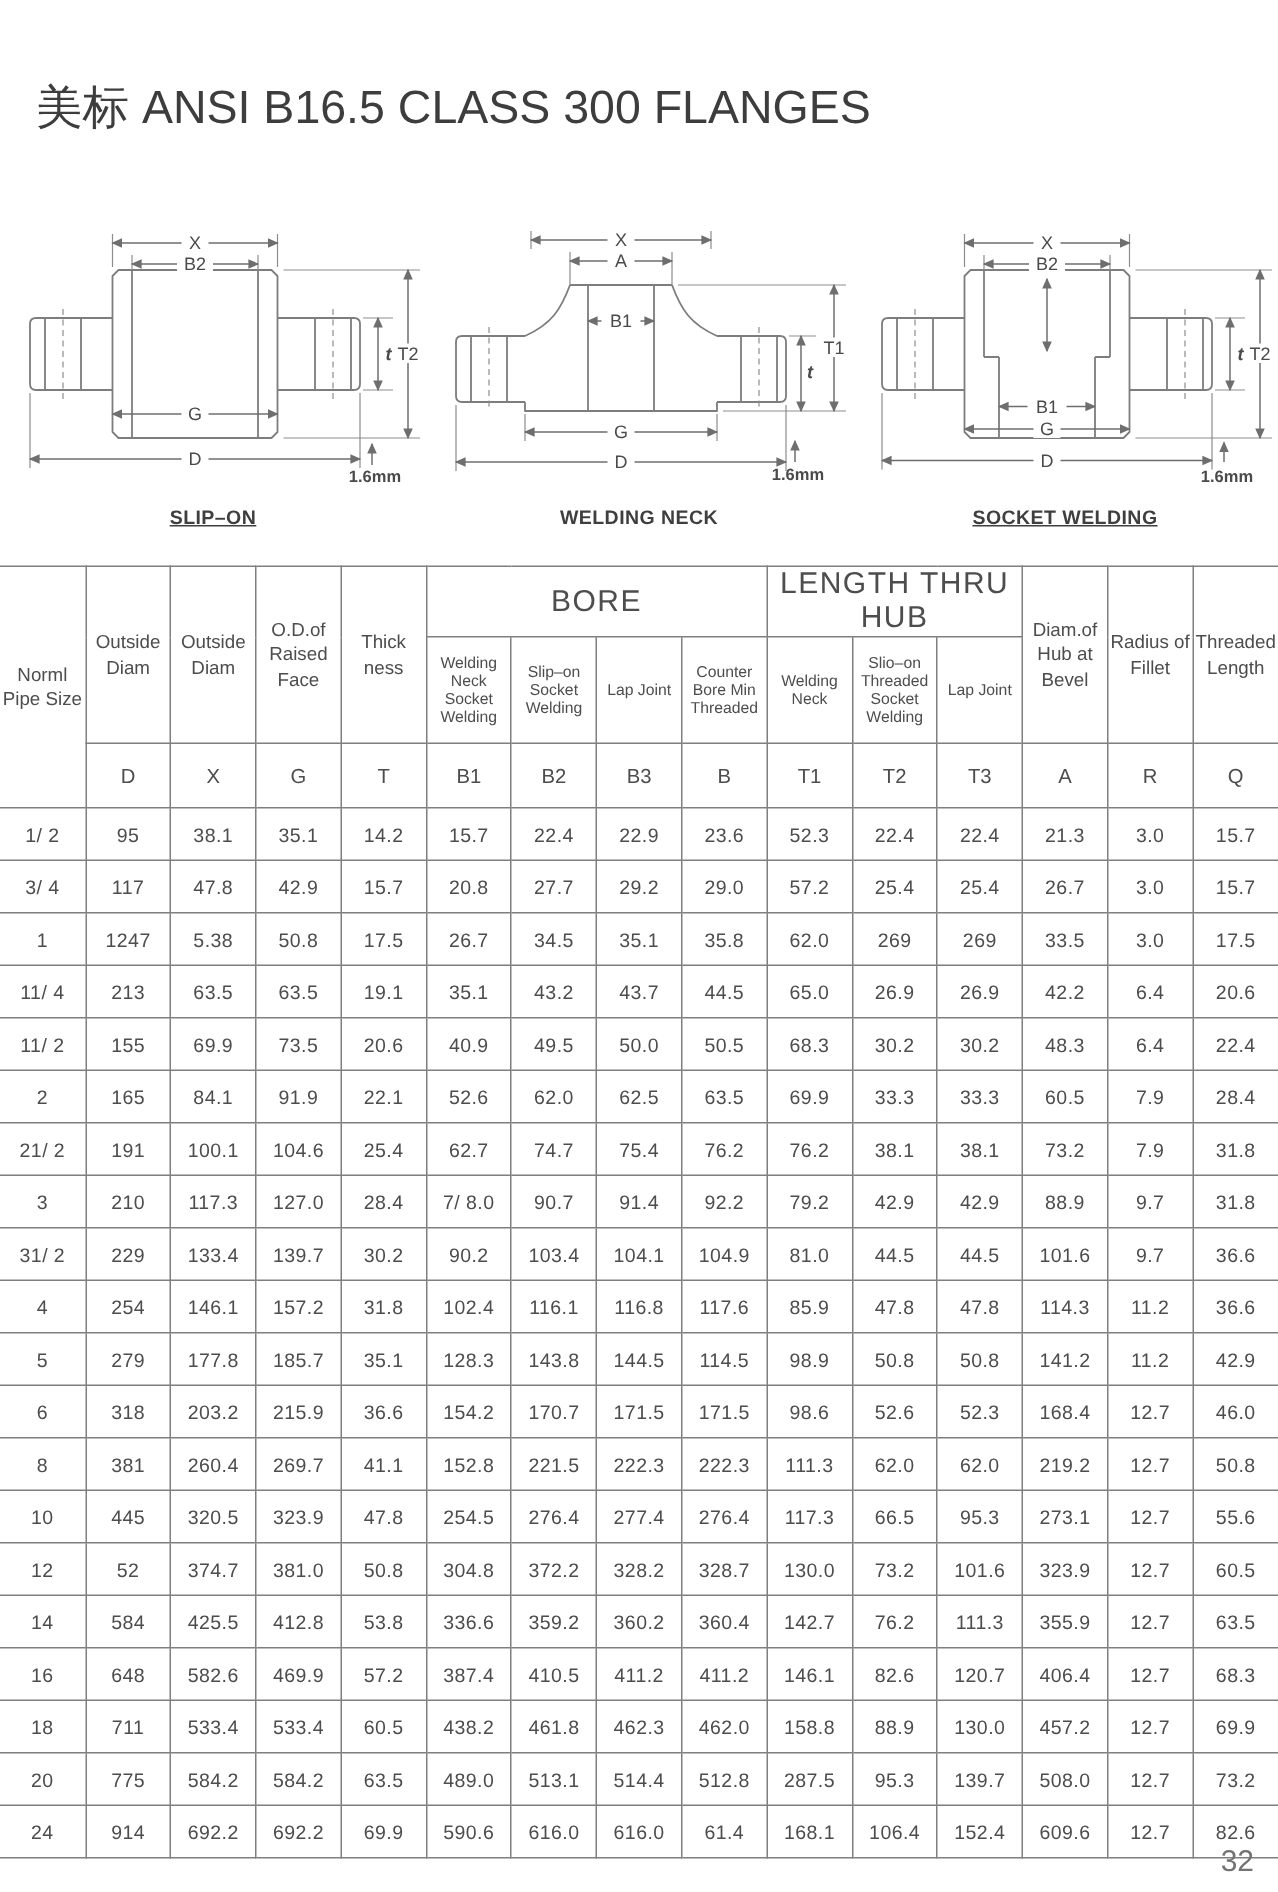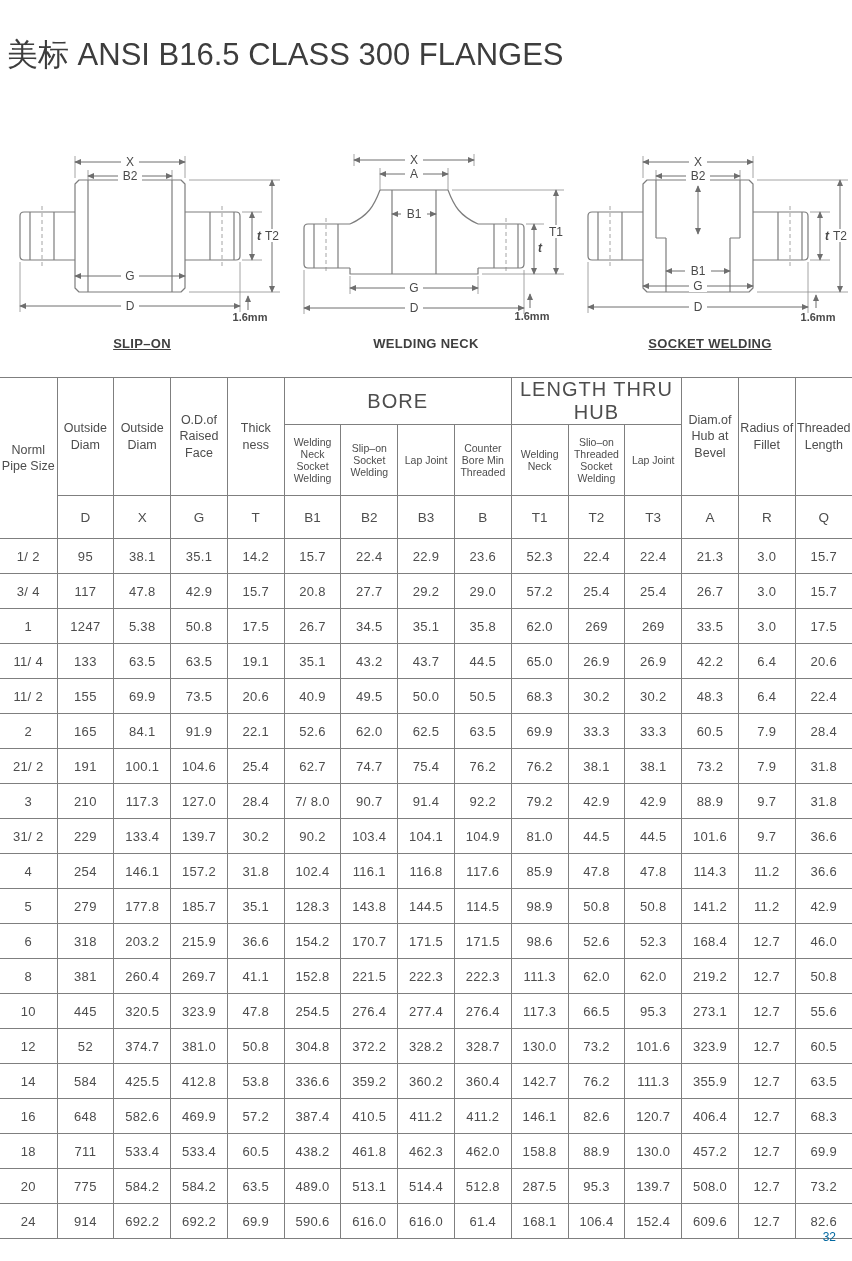--- a/index.html
+++ b/index.html
@@ -7,21 +7,21 @@
          font-family:"Liberation Sans", sans-serif; overflow:hidden;}
 
   
   .brand {position:absolute; top:3px; right:8px; text-align:right;}
   .slogan-cn {font-size:11.5px; color:#6b6b6b; letter-spacing:0.5px;}
   .slogan-cn b {color:#3f3f3f;}
   .slogan-en {font-size:7.5px; color:#a9a9a9; margin-top:1px;}
   .website {font-size:17px; font-style:italic; color:#49c3f1; margin-top:3px; letter-spacing:0.5px;}
 
   
-  .title {position:absolute; left:7px; top:34px; margin:0; font-size:31px;
+  .title {position:absolute; left:7px; top:34px; margin:17px; font-size:31px;
           font-weight:400; color:#3d3d3d; white-space:nowrap;}
 
   
   .diagrams {position:absolute; top:150px; left:0; width:852px; display:flex;}
   .diagram {width:284px; text-align:center;}
   .dg-caption {font-size:13px; font-weight:bold; color:#3f3f3f; margin-top:10px; letter-spacing:0.3px;}
   .dg-caption.u {text-decoration:underline;}
   .ln   {stroke:#7d7d7d; stroke-width:1.2; fill:none; stroke-linejoin:round;}
   .dim  {stroke:#6e6e6e; stroke-width:1; fill:none;}
   .ext  {stroke:#8d8d8d; stroke-width:0.8; fill:none;}
@@ -38,21 +38,21 @@
   .flange-table th, .flange-table td {border:1px solid #7f7f7f; font-weight:normal;
                  text-align:center; vertical-align:middle; color:#4d4d4d; padding:0;}
   .flange-table tr > *:first-child {border-left:none;}
   .flange-table tr > *:last-child {border-right:none;}
   th.group  {height:30px; font-size:20px; letter-spacing:1px;}
   th.main   {font-size:12.5px; line-height:1.3;}
   th.sub    {height:70px; font-size:10.5px; line-height:1.15;}
   th.letter {height:42px; font-size:13.5px;}
   .flange-table td {height:34px; font-size:13px; letter-spacing:0.3px;}
 
-  .page-num {position:absolute; right:16px; top:1230px; font-size:12px; color:#0369a1;}
+  .page-num {position:absolute; right:16px; top:1230px; font-size:20px; color:#737373;}
 </style>
 </head>
 <body>
 
 <div class="page">
 
 
   <h1 class="title">美标 ANSI B16.5 CLASS 300 FLANGES</h1>
 
   <div class="diagrams">
@@ -281,21 +281,21 @@
           <td>35.8</td>
           <td>62.0</td>
           <td>269</td>
           <td>269</td>
           <td>33.5</td>
           <td>3.0</td>
           <td>17.5</td>
         </tr>
         <tr>
           <td>11/ 4</td>
-          <td>133</td>
+          <td>213</td>
           <td>63.5</td>
           <td>63.5</td>
           <td>19.1</td>
           <td>35.1</td>
           <td>43.2</td>
           <td>43.7</td>
           <td>44.5</td>
           <td>65.0</td>
           <td>26.9</td>
           <td>26.9</td>

